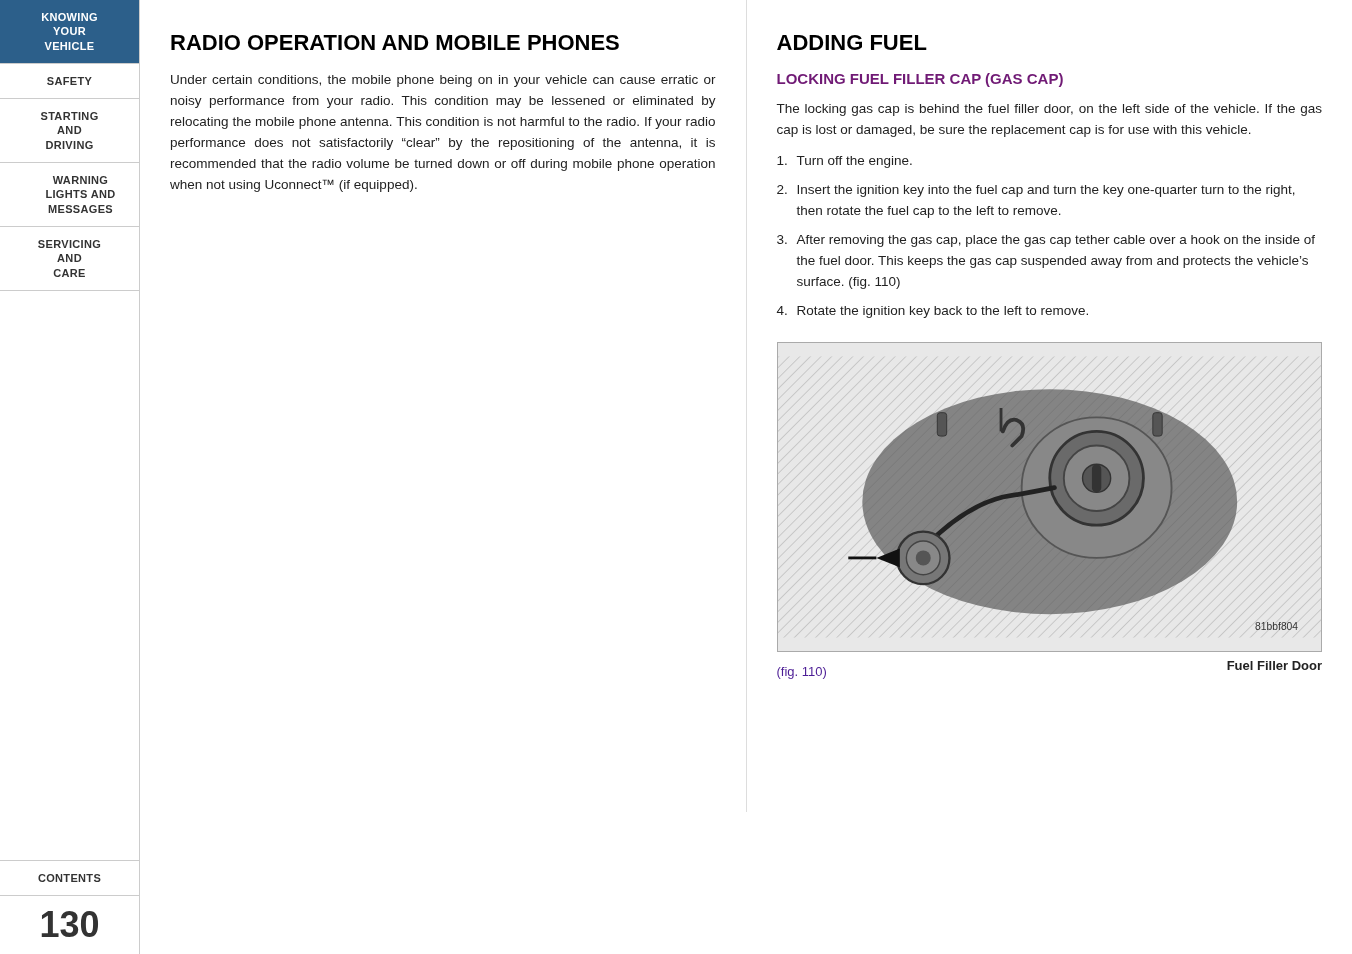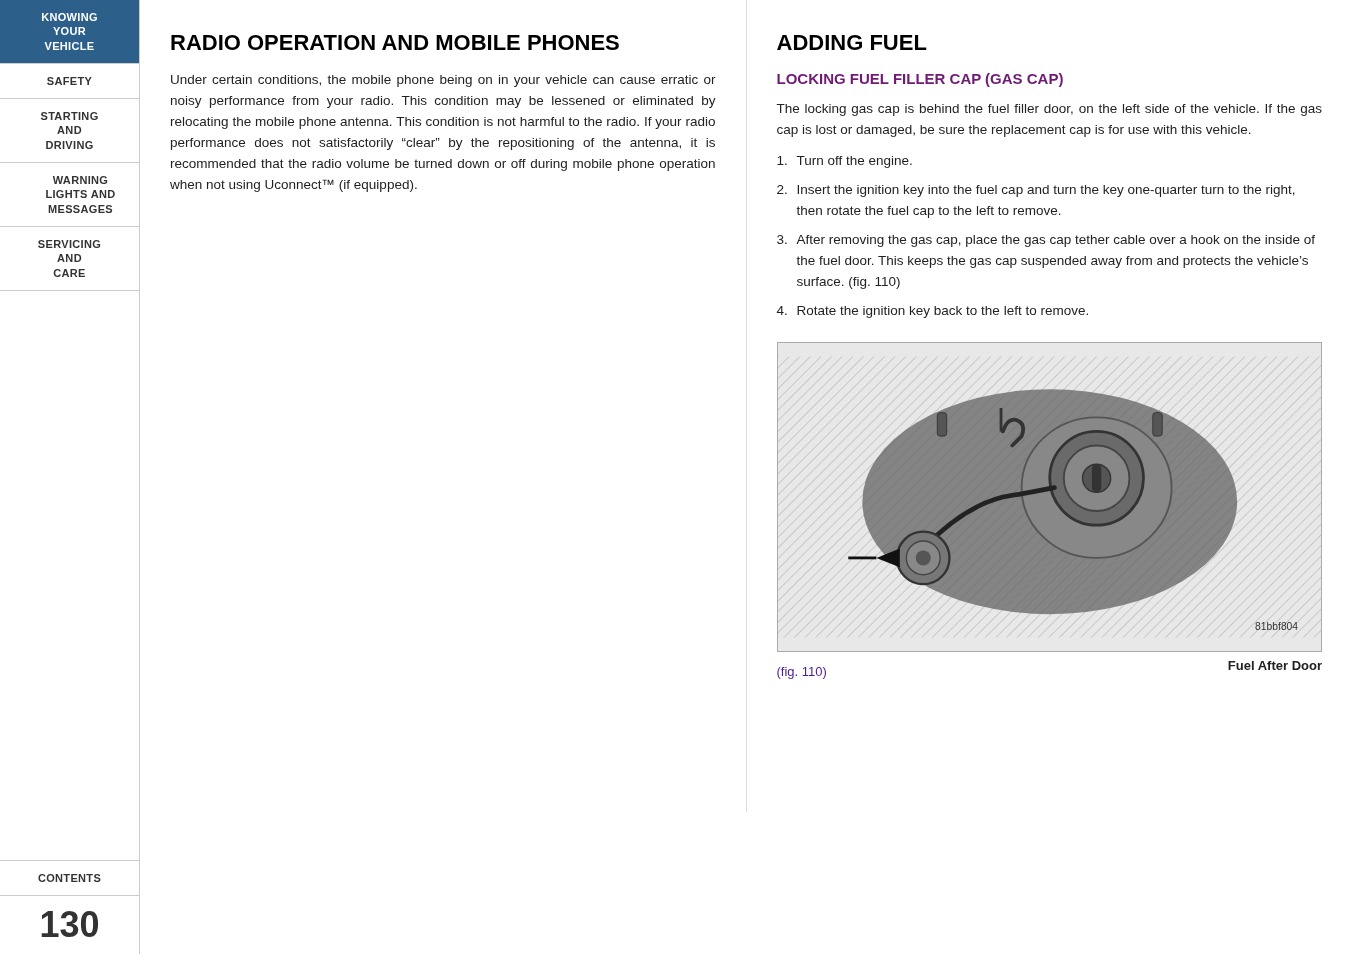--- a/index.html
+++ b/index.html
@@ -258,17 +258,17 @@
 
         <rect x="170" y="60" width="10" height="25" rx="3" fill="#555" stroke="#333" stroke-width="1"></rect>
         <rect x="400" y="60" width="10" height="25" rx="3" fill="#555" stroke="#333" stroke-width="1"></rect>
 
         <text x="555" y="292" font-size="11" fill="#333" font-family="Arial" text-anchor="end">81bbf804</text>
       </svg>
     </div>
 
     <div class="figure-footer">
       <span class="figure-caption">(fig. 110)</span>
-      <span class="figure-footer-title">Fuel After Door</span>
+      <span class="figure-footer-title">Fuel Filler Door</span>
     </div>
   </div>
 
 </div>
 
 </body></html>

